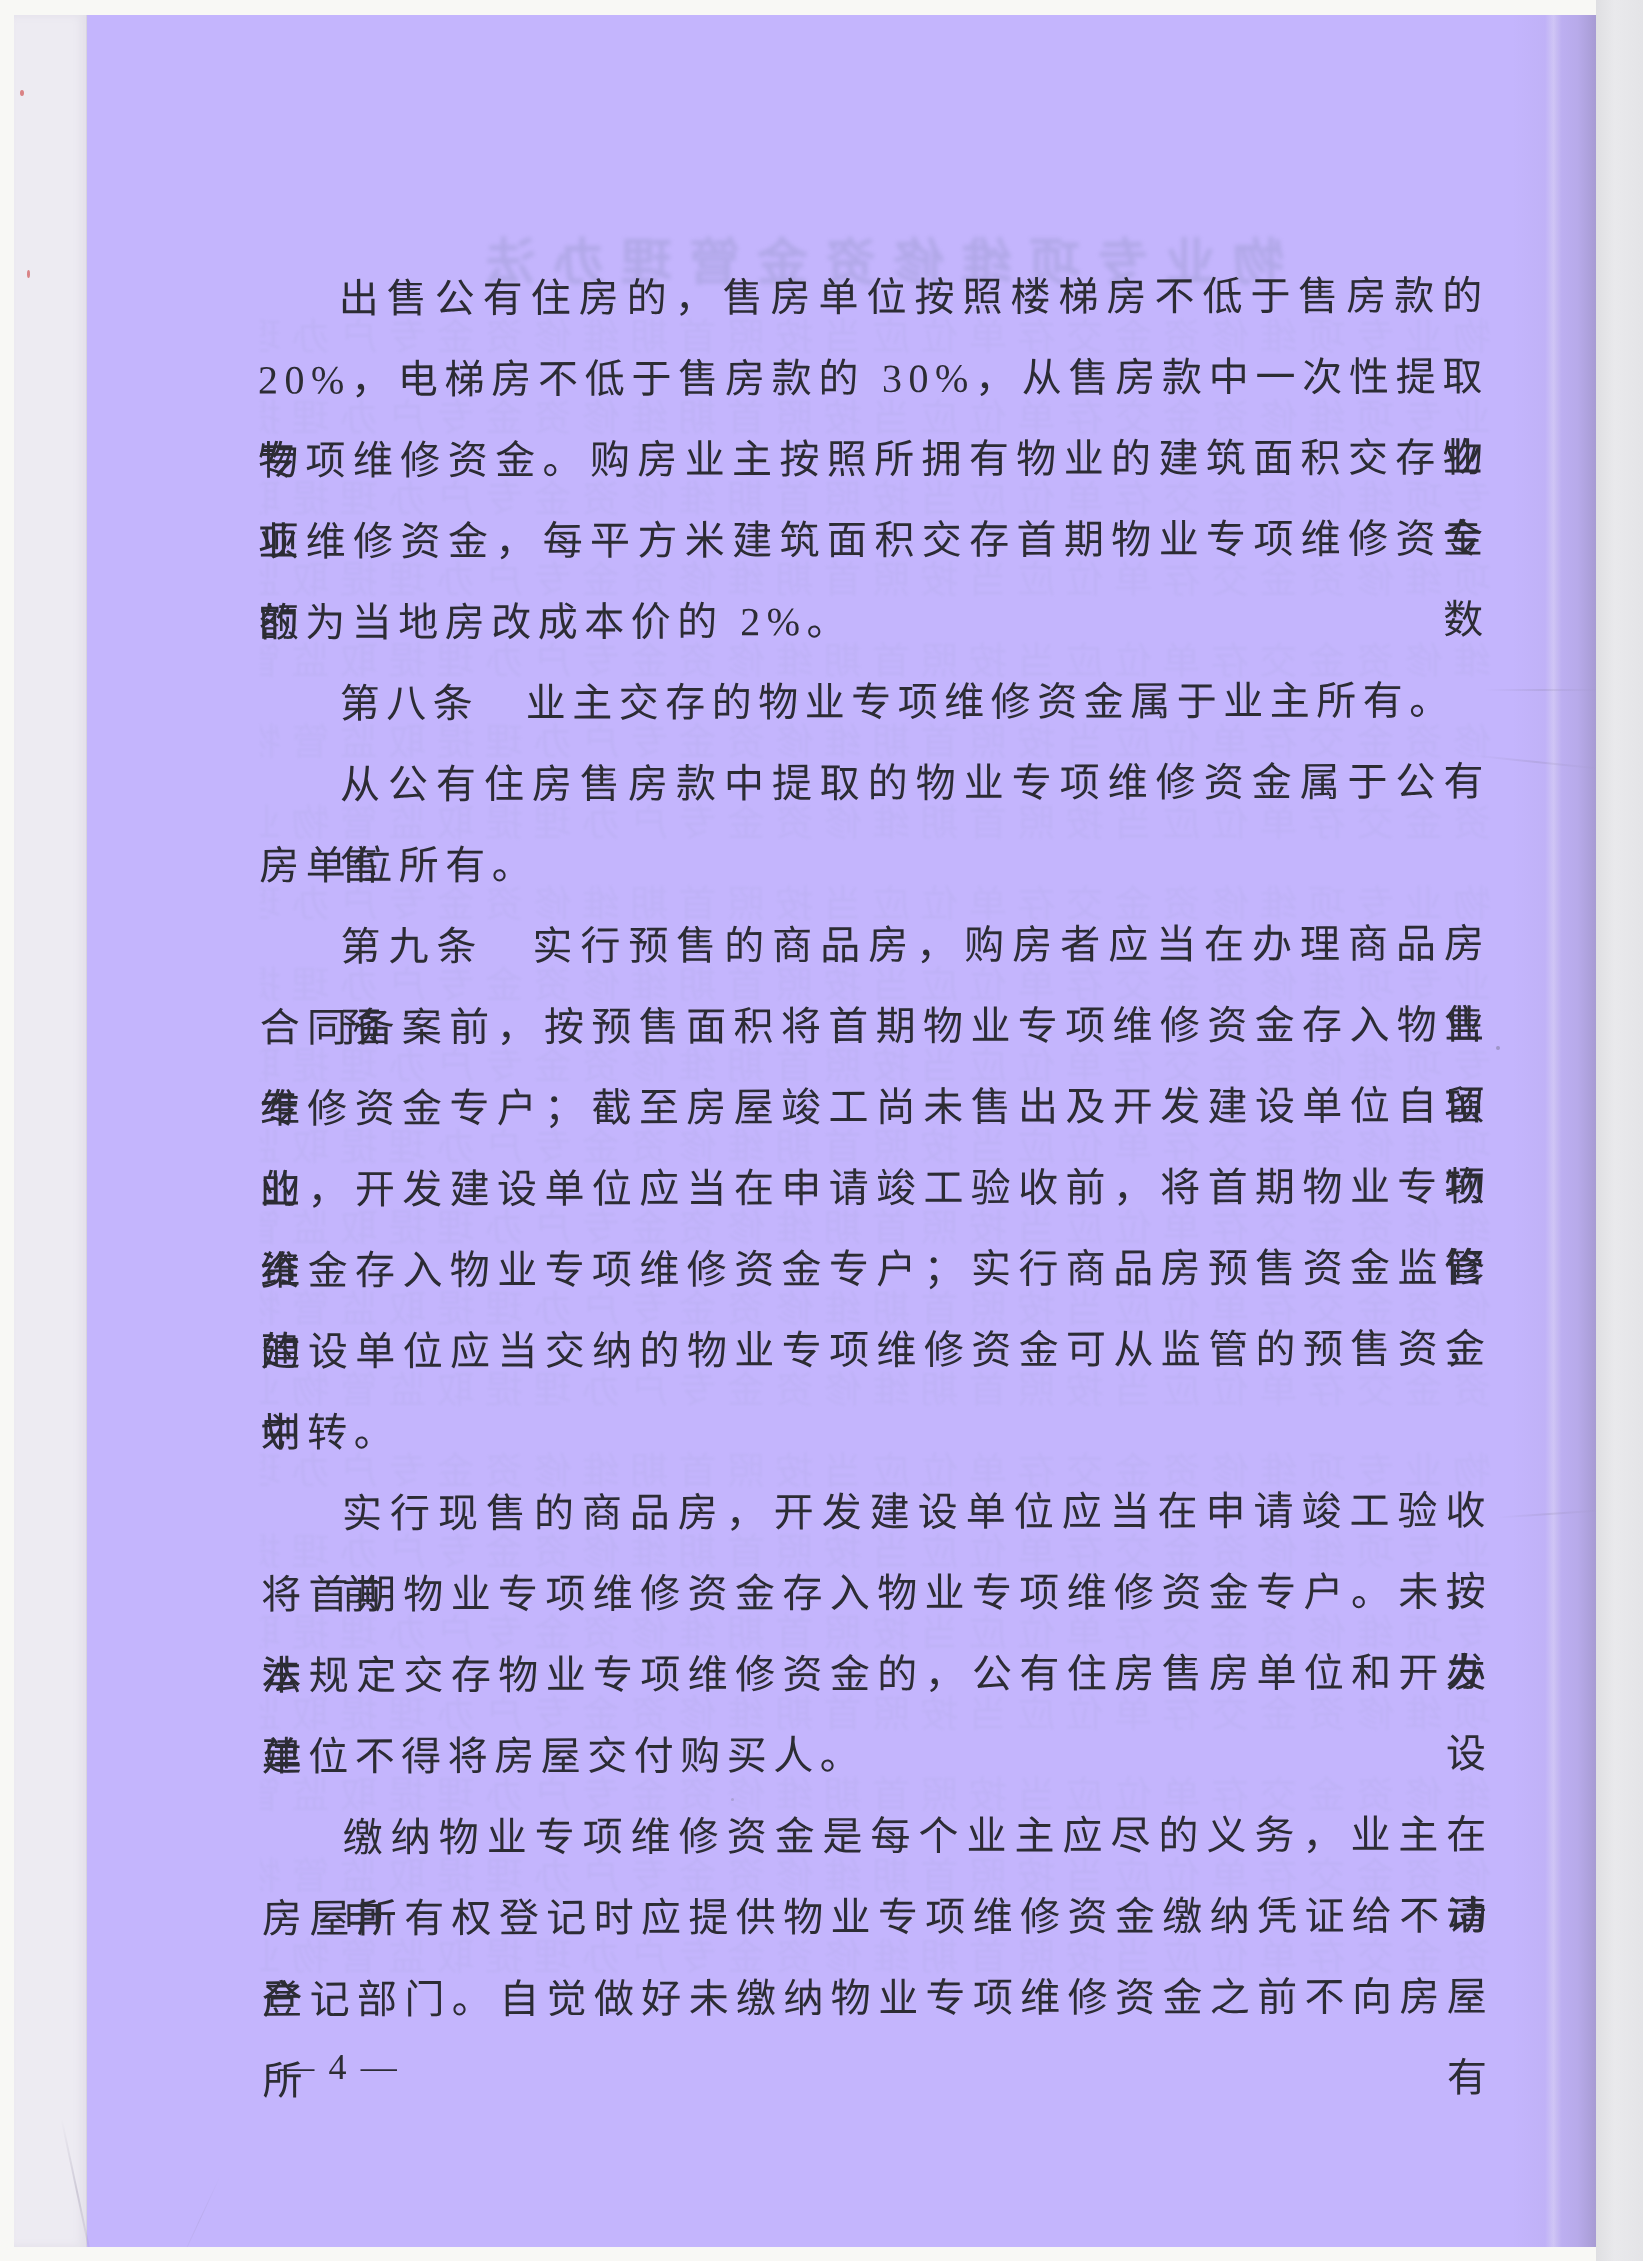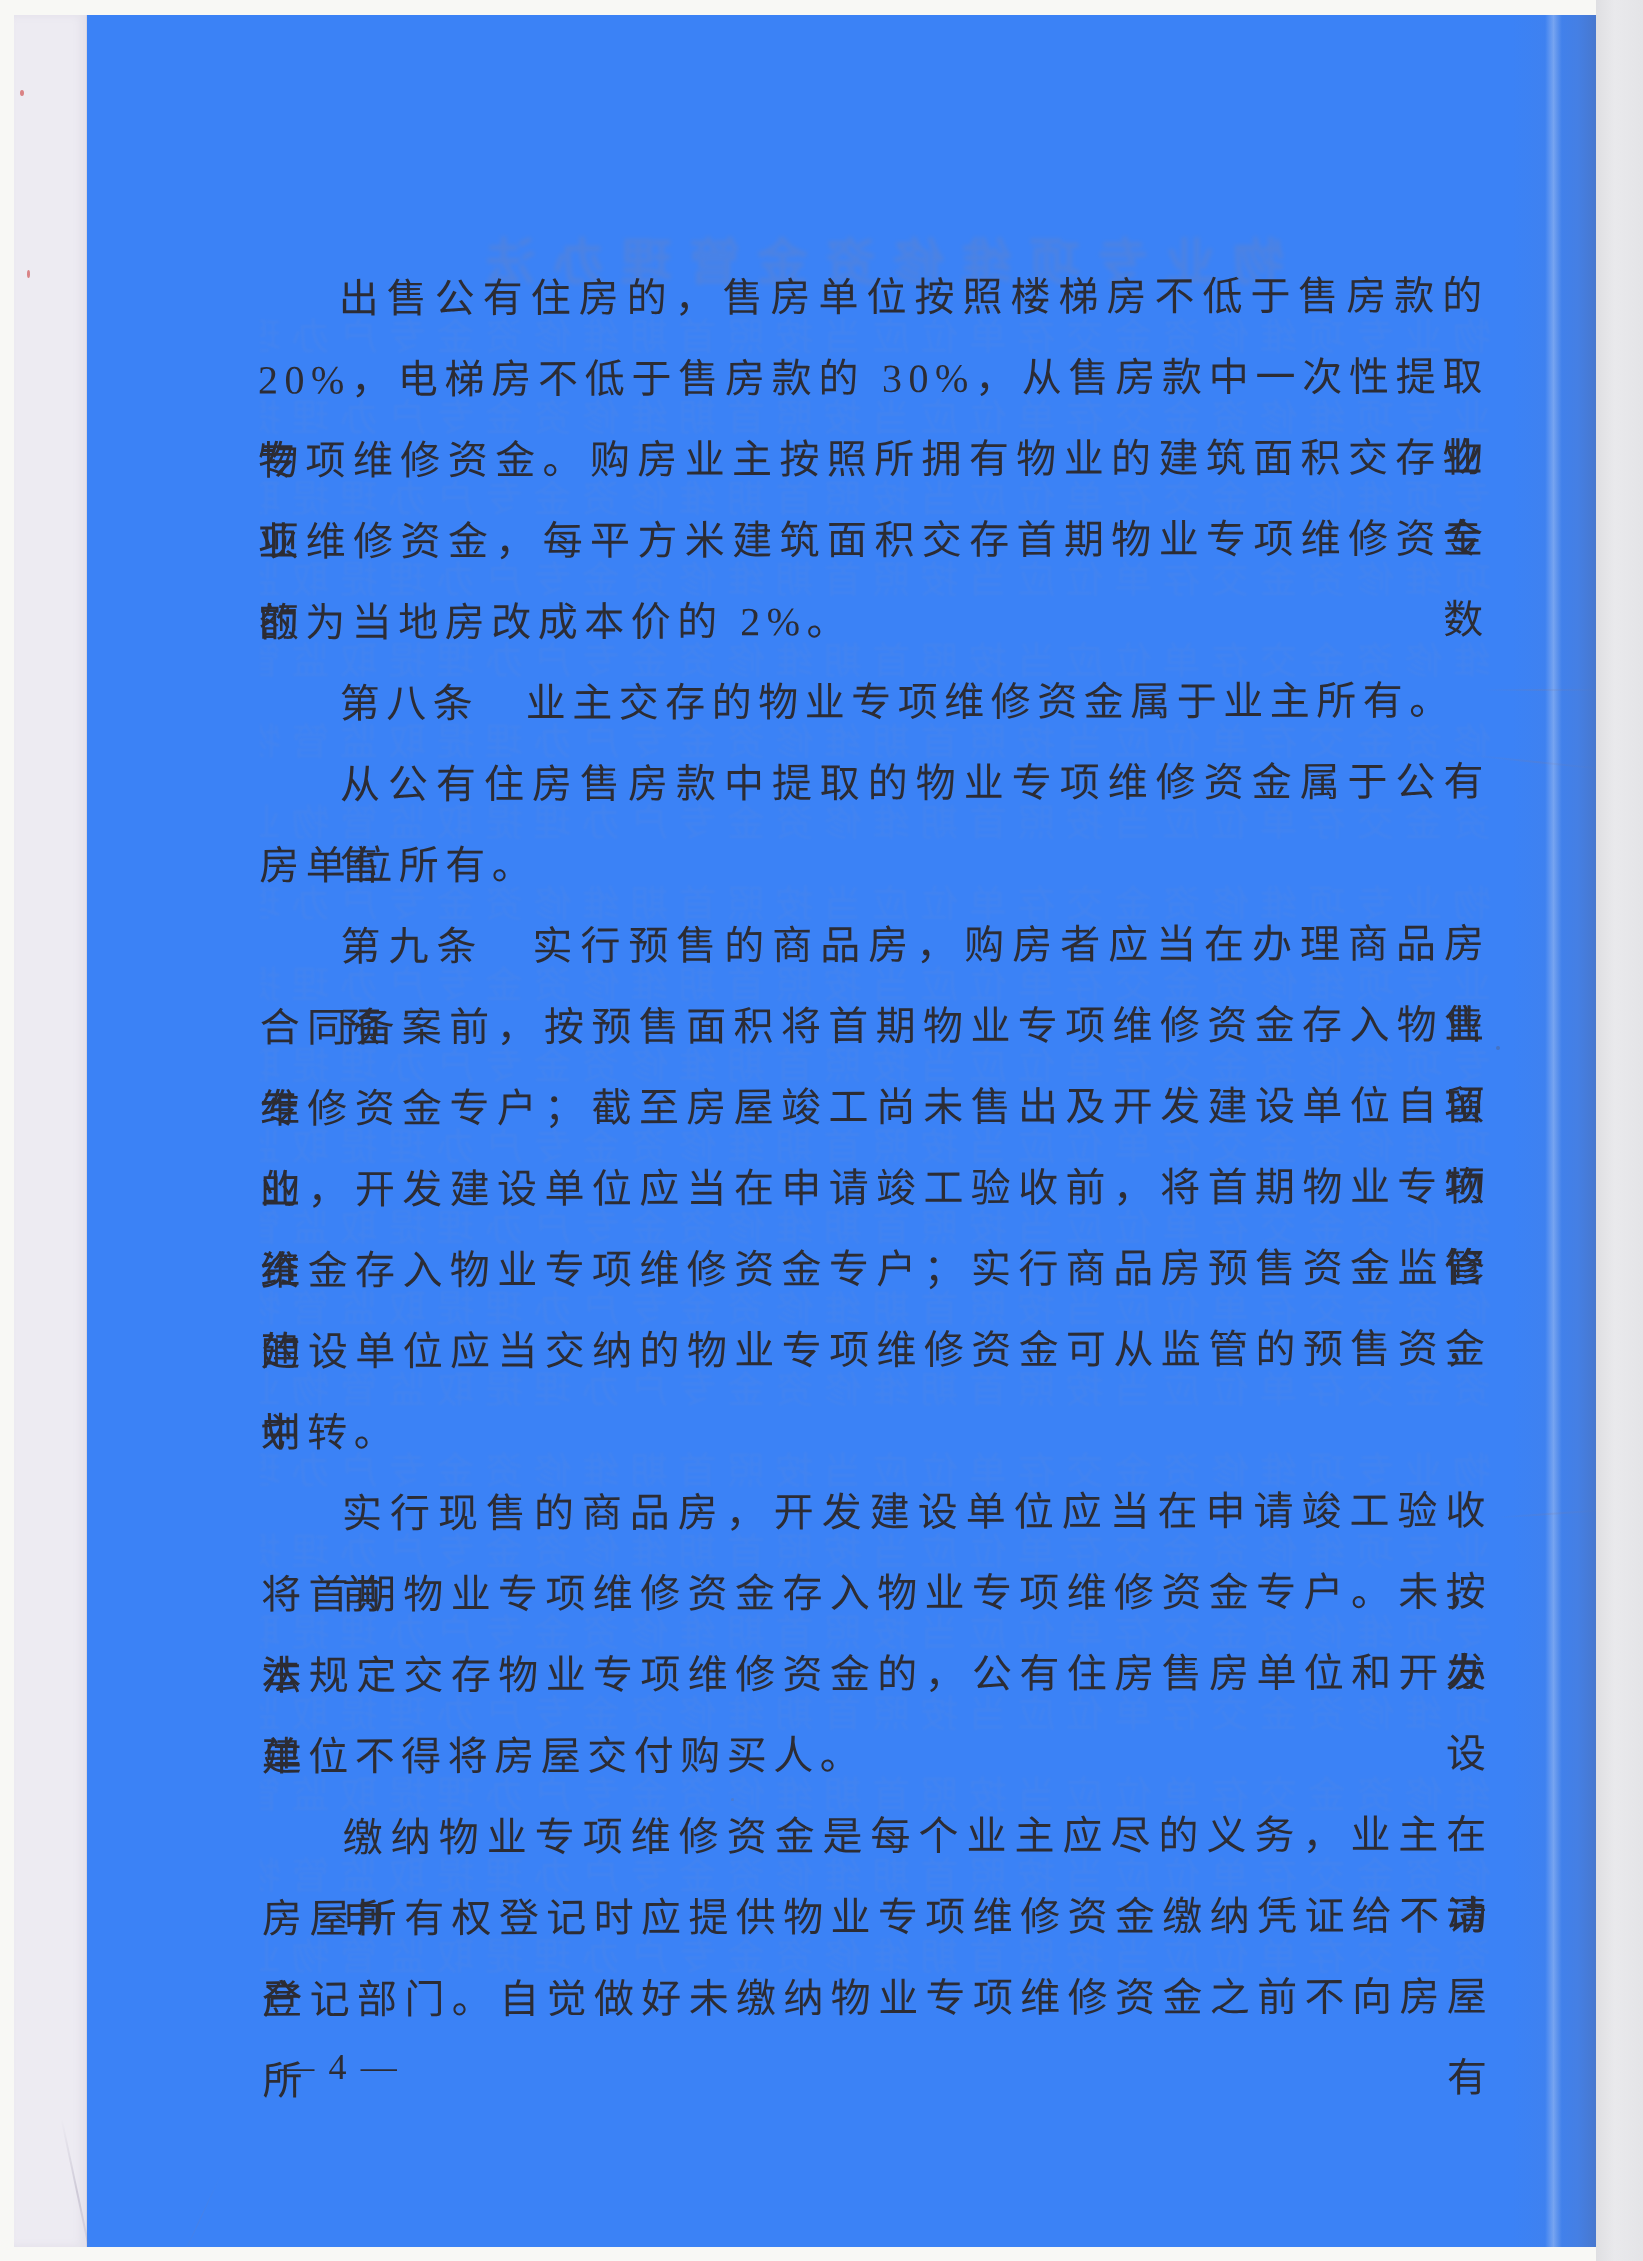--- a/index.html
+++ b/index.html
@@ -14,21 +14,21 @@
 
   
   .scan-right{
     position:absolute;top:0;right:0;width:47px;height:2261px;
     background:linear-gradient(to right,#dfdfe2,#e9e9ec 40%,#e4e4e7);
   }
 
   
   .page{
     position:absolute;left:14.3px;top:15px;width:1582px;height:2232px;
-    background:#3b82f6;
+    background:#c4b5fd;
     overflow:hidden;
   }
   
   .page-left-strip{
     position:absolute;left:0;top:0;width:72px;height:100%;
     background:#edebf2;
     border-right:1.9px solid rgba(150,142,168,0.25);
     box-shadow:inset -5.2px 0 9px rgba(140,132,160,0.10);
   }
   

